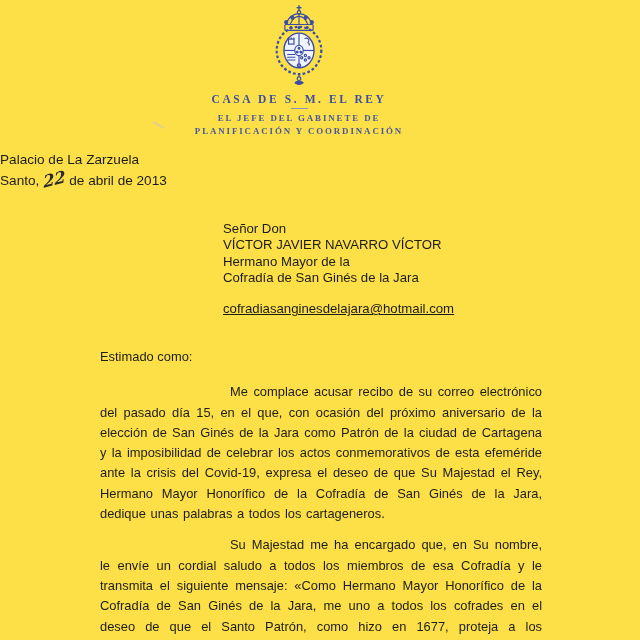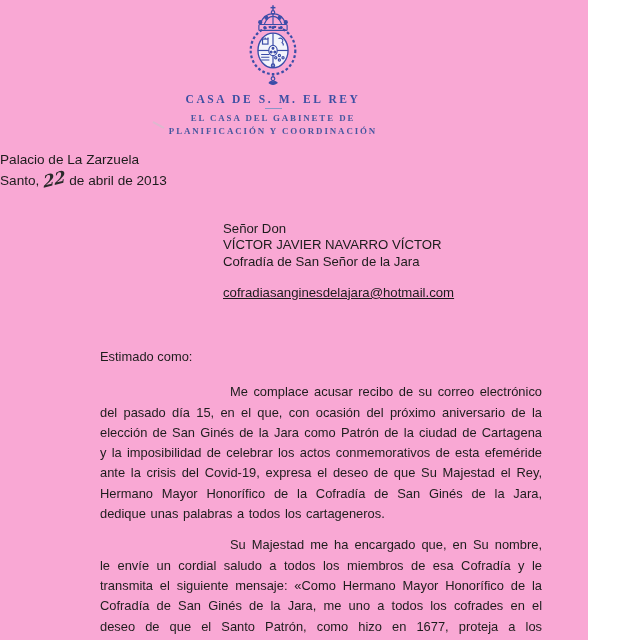--- a/index.html
+++ b/index.html
@@ -2,22 +2,22 @@
 <html><head>
 <meta charset="utf-8">
 <style>
   * { margin:0; padding:0; box-sizing:border-box; }
   html,body { width:640px; height:640px; }
   body {
     font-family: "Liberation Sans", "DejaVu Sans", sans-serif;
     background:#ffffff;
   }
   .page {
-    position:relative; width:588px; height:640px;
-    background:#f9a8d4; overflow:hidden;
+    position:relative; width:640px; height:640px;
+    background:#fde047; overflow:hidden;
     color:#1e1e1e;
   }
 
   
   .letterhead {
     position:absolute; top:4px; left:0; right:42px;
     text-align:center;
     color:#3b4da8;
   }
   .emblem-wrap { display:flex; justify-content:center; }
@@ -146,35 +146,36 @@
           <circle cx="40" cy="52.6" r="1" fill="#3b4da8"></circle>
 
           <path d="M38 77.5 V 80"></path>
           <circle cx="38" cy="82" r="2"></circle>
           <path d="M33.5 86.5 Q 38 90 42.5 86.5 Q 40.5 84.5 38 85.5 Q 35.5 84.5 33.5 86.5" fill="#3b4da8"></path>
         </g>
       </svg>
     </div>
     <div class="org-name">CASA DE S. M. EL REY</div>
     <div class="org-divider"></div>
-    <div class="dept-line">EL CASA DEL GABINETE DE</div>
+    <div class="dept-line">EL JEFE DEL GABINETE DE</div>
     <div class="dept-line">PLANIFICACIÓN Y COORDINACIÓN</div>
   </div>
 
   <div class="scan-artifact"></div>
 
   <div class="dateline">
     <div>Palacio de La Zarzuela</div>
     <div><span>Santo,</span><span class="handwritten-day">22</span><span>de abril de 2013</span></div>
   </div>
 
   <div class="recipient">
     <div>Señor Don</div>
     <div>VÍCTOR JAVIER NAVARRO VÍCTOR</div>
-    <div>Cofradía de San Señor de la Jara</div>
+    <div>Hermano Mayor de la</div>
+    <div>Cofradía de San Ginés de la Jara</div>
     <div class="recipient-email">cofradiasanginesdelajara@hotmail.com</div>
   </div>
 
   <div class="letter-body">
     <div class="greeting">Estimado como:</div>
     <p class="para">Me complace acusar recibo de su correo electrónico del pasado día 15, en el que, con ocasión del próximo aniversario de la elección de San Ginés de la Jara como Patrón de la ciudad de Cartagena y la imposibilidad de celebrar los actos conmemorativos de esta efeméride ante la crisis del Covid-19, expresa el deseo de que Su Majestad el Rey, Hermano Mayor Honorífico de la Cofradía de San Ginés de la Jara, dedique unas palabras a todos los cartageneros.</p>
     <p class="para">Su Majestad me ha encargado que, en Su nombre, le envíe un cordial saludo a todos los miembros de esa Cofradía y le transmita el siguiente mensaje: «Como Hermano Mayor Honorífico de la Cofradía de San Ginés de la Jara, me uno a todos los cofrades en el deseo de que el Santo Patrón, como hizo en 1677, proteja a los cartageneros de los efectos de la actual epidemia».</p>
 
   </div>
 

